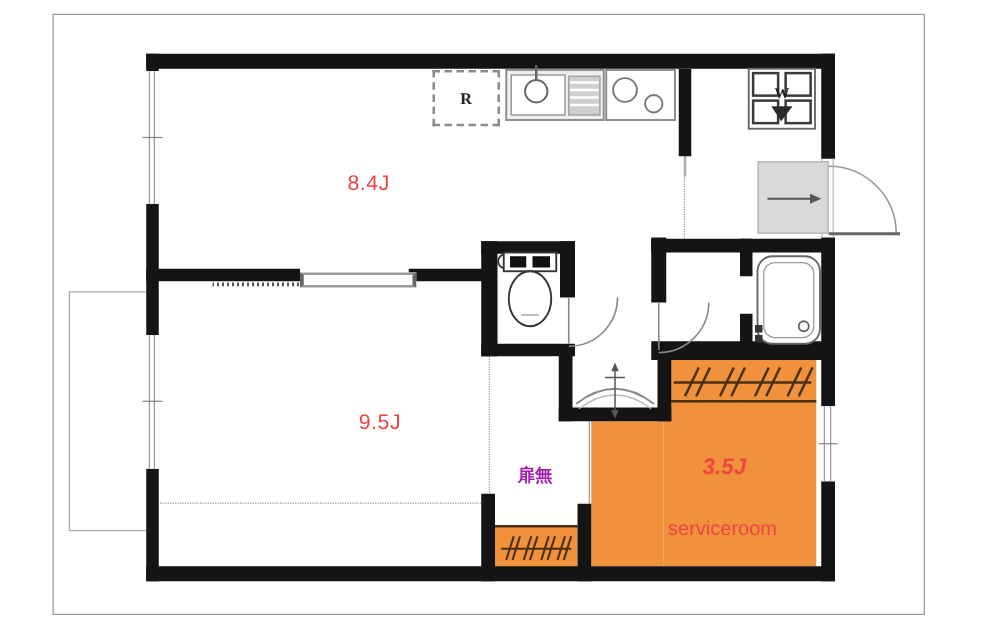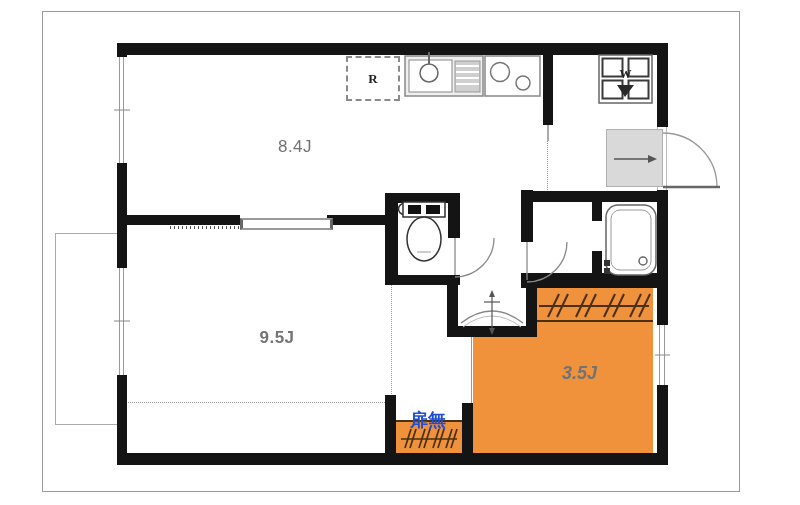--- a/index.html
+++ b/index.html
@@ -14,21 +14,21 @@
   .vwindow{position:absolute;background:#fff;}
   .vwindow::before,.vwindow::after{content:"";position:absolute;top:0;bottom:0;width:1px;background:#9a9a9a;}
   .vwindow::before{left:2px;}
   .vwindow::after{right:3px;}
   .vdot{position:absolute;width:0;border-left:1px dotted #999;}
   .hdot{position:absolute;height:0;border-top:1px dotted #999;}
   .slide-door{position:absolute;background:#fff;border-top:2px solid #9a9a9a;border-bottom:2px solid #9a9a9a;border-left:3px solid #666;border-right:3px solid #666;}
   .ticks{position:absolute;background:repeating-linear-gradient(90deg,#555 0 1px,transparent 1px 4px);}
   .rbox{position:absolute;border:2px dashed #8a8a8a;background:#fff;display:flex;align-items:center;justify-content:center;
         font-family:"Liberation Serif",serif;font-weight:bold;font-size:13px;color:#222;}
-  .label{position:absolute;color:#737373;text-align:center;}
+  .label{position:absolute;color:#ef4444;text-align:center;}
   .lbl-room{font-size:17px;font-weight:500;letter-spacing:.5px;}
   svg{position:absolute;left:0;top:0;pointer-events:none;}
   .hanger line{stroke:var(--closet-line,#4a3010);}
 </style>
 </head>
 <body>
 
 <div class="stage">
 
   <div class="frame" style="left:42px;top:11px;width:696px;height:479px;"></div>
@@ -187,18 +187,19 @@
     </g>
 
     <g stroke="#888" stroke-width="1">
       <line x1="114" y1="110" x2="130" y2="110"></line>
       <line x1="114" y1="321" x2="130" y2="321"></line>
       <line x1="655" y1="355" x2="670" y2="355"></line>
     </g>
   </svg>
 
   <div class="label lbl-room" style="left:255px;top:137px;width:80px;">8.4J</div>
-  <div class="label lbl-room" style="left:237px;top:328px;width:80px;font-weight:bold;">9.5J</div>
+  <div class="label lbl-room" style="left:264px;top:328px;width:80px;">9.5J</div>
   <div class="label" style="left:537px;top:363px;width:85px;font-size:18px;font-weight:600;font-style:italic;">3.5J</div>
-  <div class="label" style="left:404px;top:408px;width:48px;font-size:18px;font-weight:700;color:#1d4ed8;">扉無</div>
+  <div class="label" style="left:493px;top:415px;width:170px;font-size:16px;font-weight:500;">serviceroom</div>
+  <div class="label" style="left:404px;top:372px;width:48px;font-size:14px;font-weight:700;color:#a21caf;">扉無</div>
   <div class="label" style="left:599px;top:67px;width:53px;font-family:'Liberation Serif',serif;font-weight:bold;font-size:12px;color:#222;">W</div>
 
 </div>
 
 </body></html>

